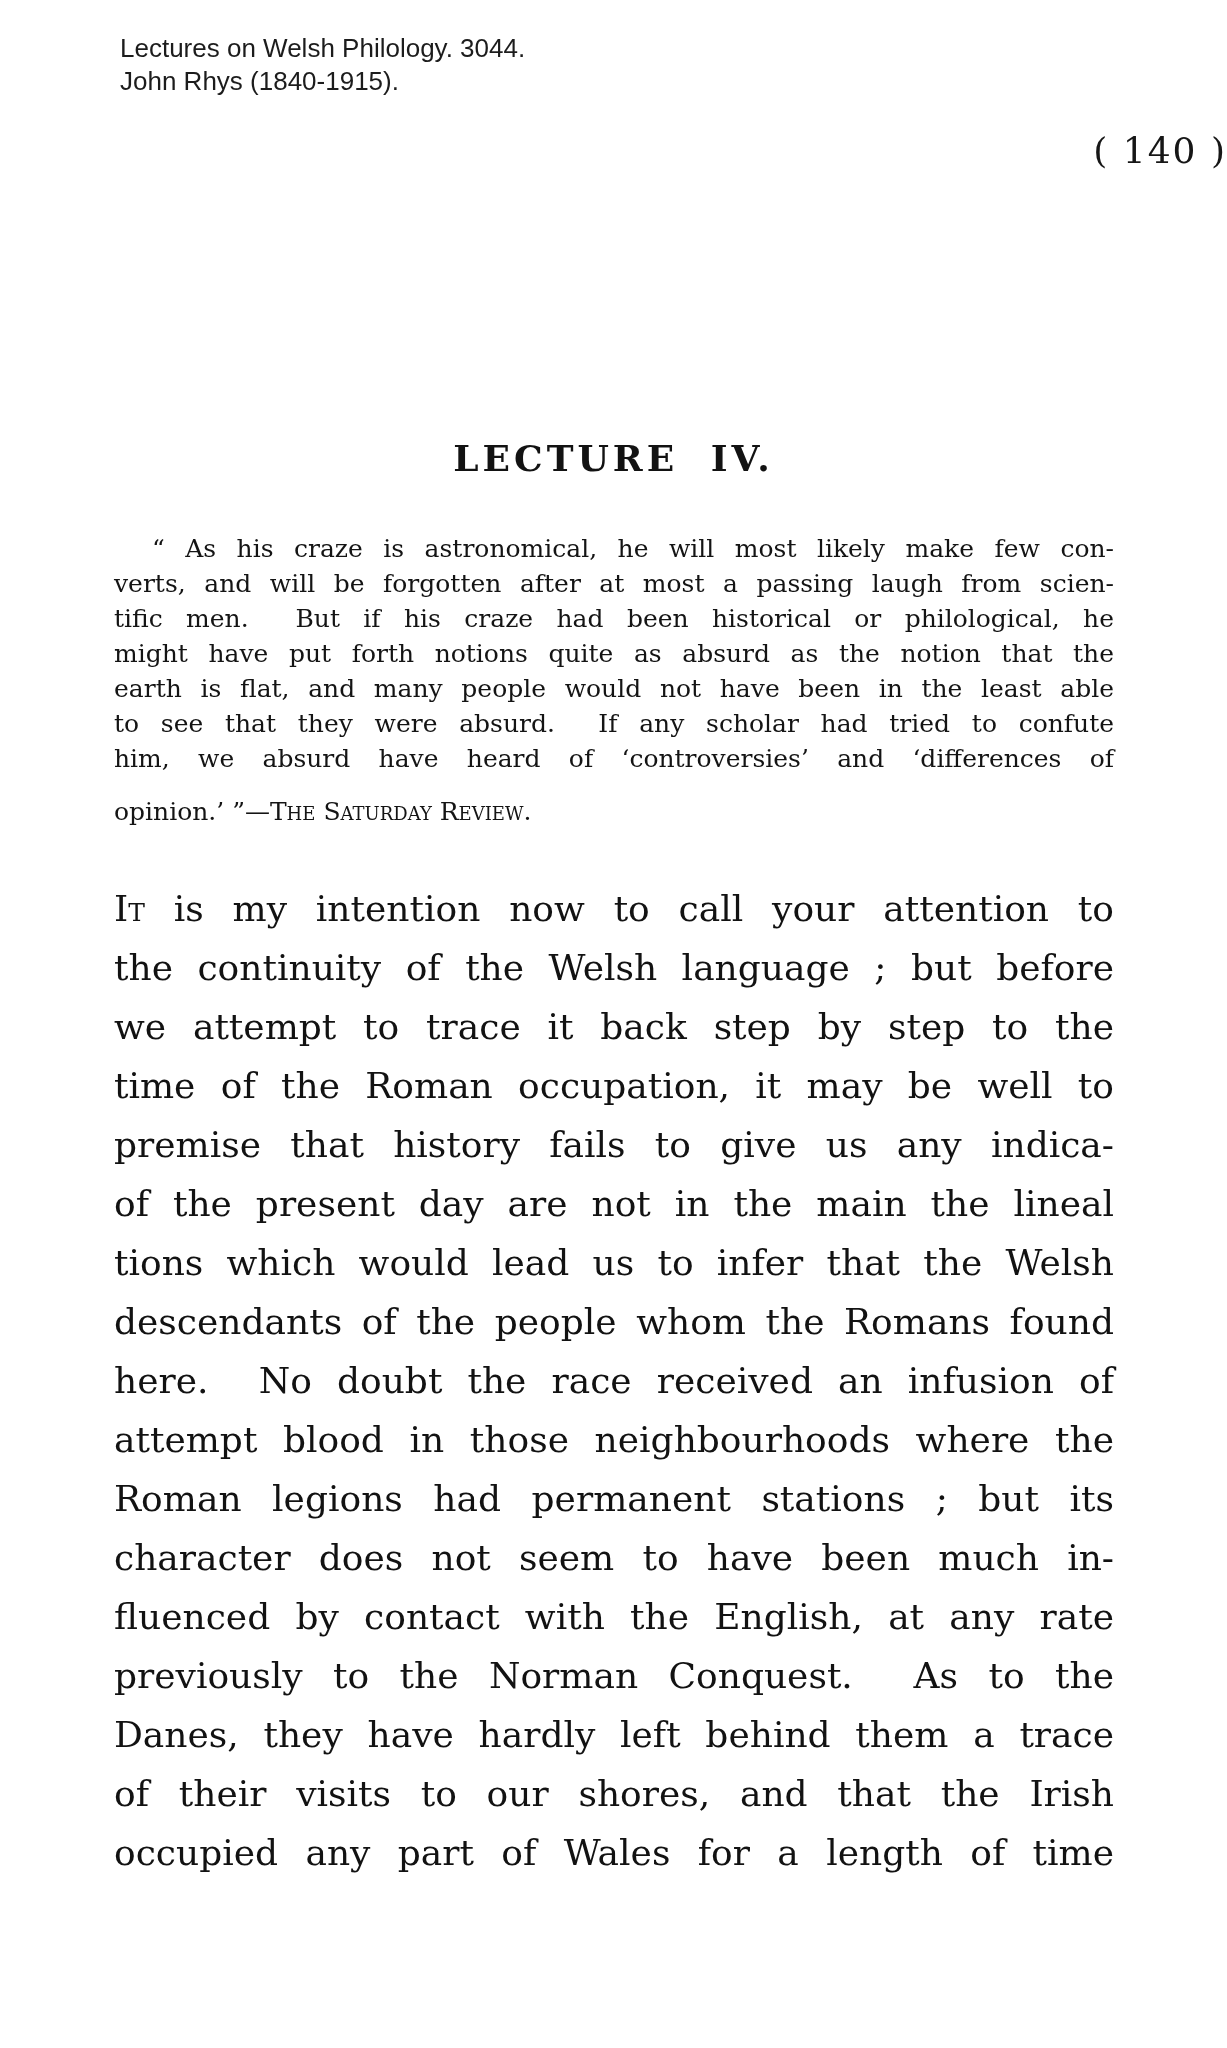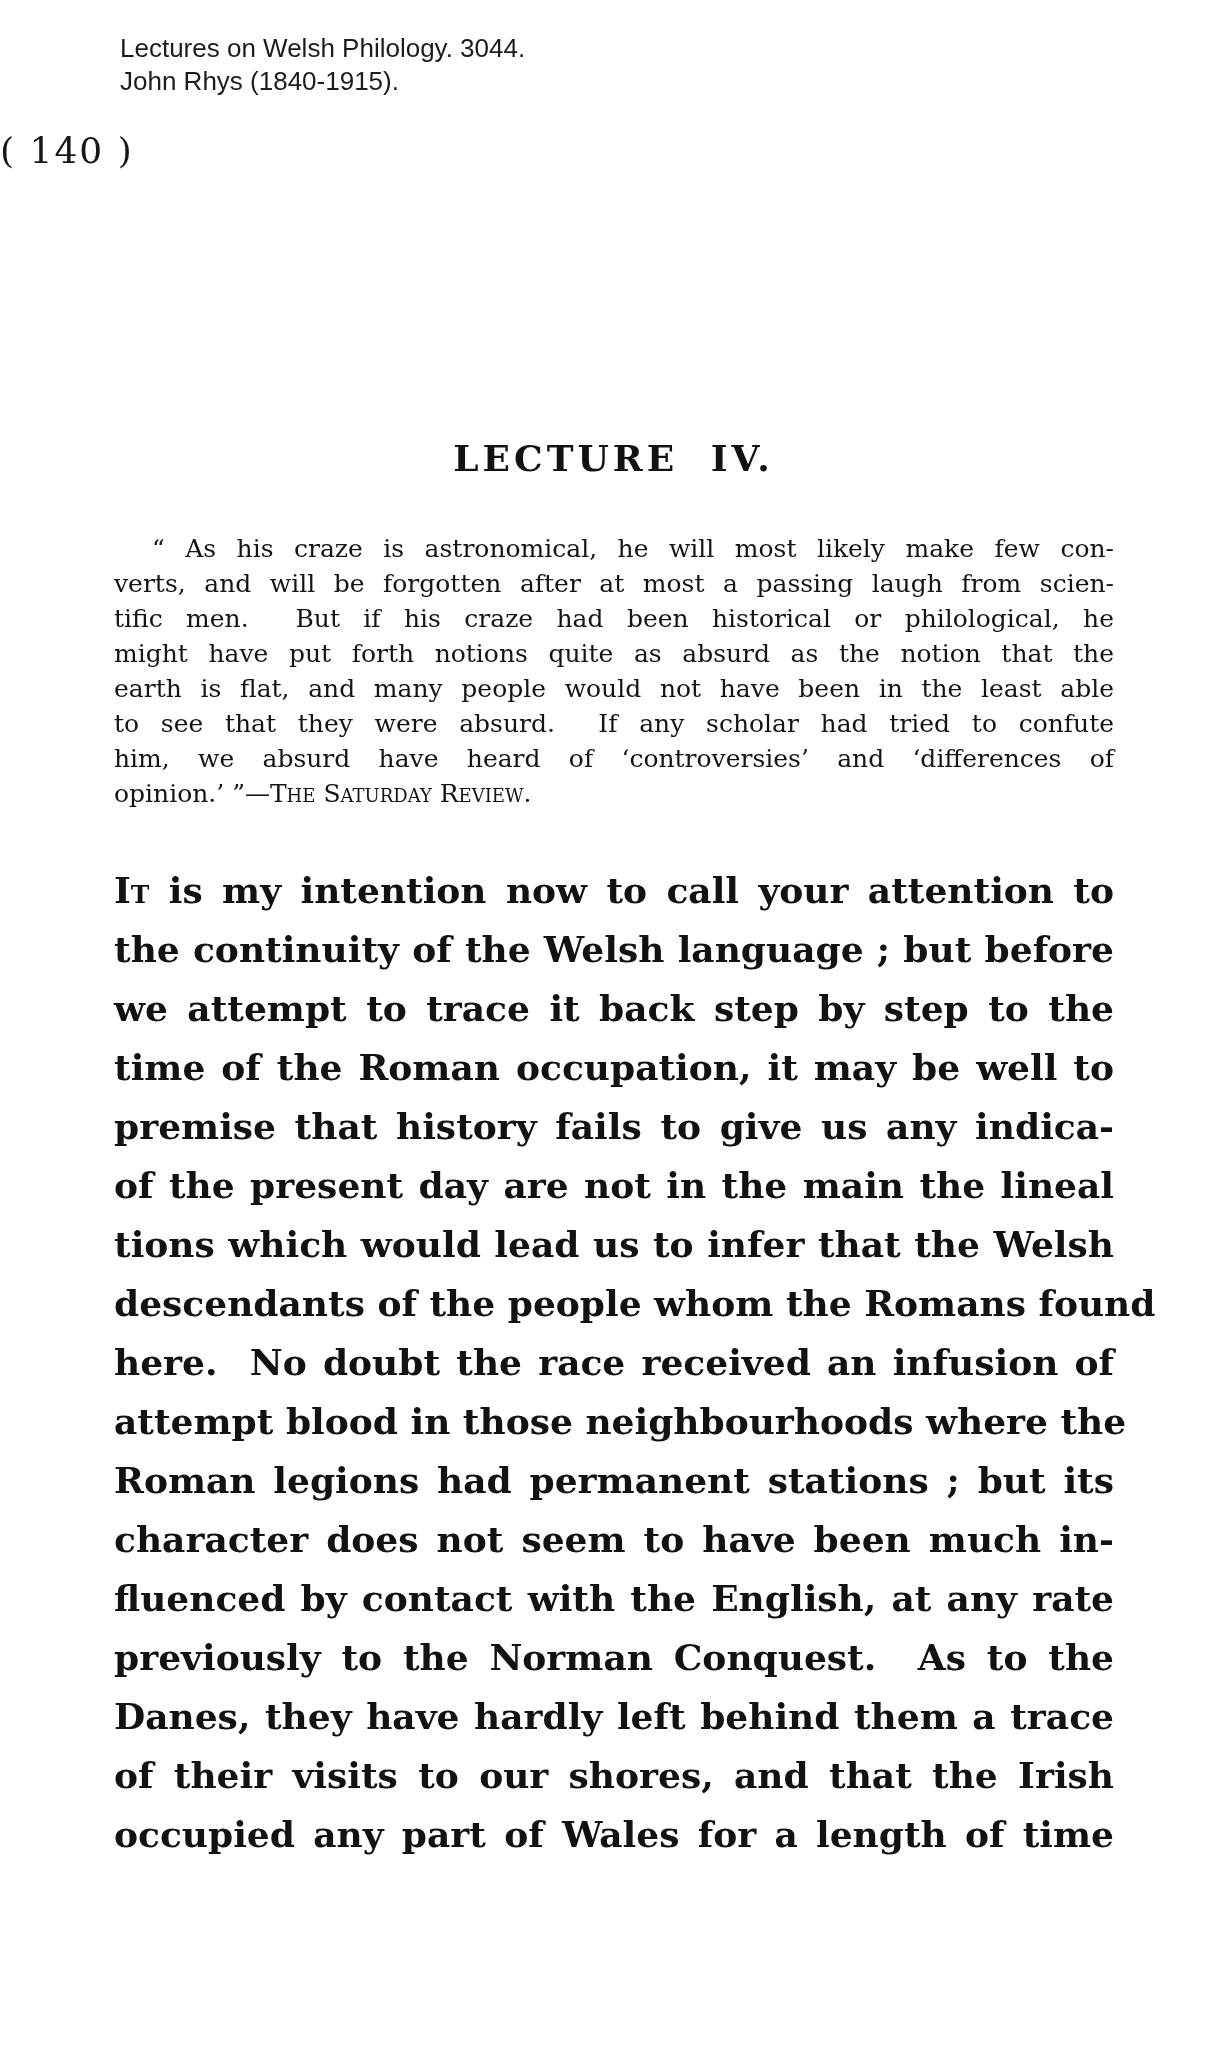--- a/index.html
+++ b/index.html
@@ -19,21 +19,21 @@
   }
   .attribution {
     margin: 32px 0 0 120px;
     font-family: "Liberation Sans", sans-serif;
     font-size: 26px;
     line-height: 33px;
     color: #1c1c1c;
   }
   .page-number {
     margin-top: 32px;
-    text-align: left;
+    text-align: right;
     font-size: 36px;
     letter-spacing: 2px;
     color: #161616;
   }
   .lecture-heading {
     margin-top: 266px;
     text-align: center;
     font-size: 36px;
     letter-spacing: 4px;
     word-spacing: 16px;
@@ -51,35 +51,35 @@
     line-height: 35px;
   }
   .line {
     text-align: justify;
     text-align-last: justify;
     white-space: nowrap;
     color: #141414;
   }
   .line.no-justify {
     text-align-last: left;
+    margin-top: 18px;
   }
   .line.indent {
     text-indent: 38px;
   }
   .smallcaps {
     font-variant: small-caps;
   }
   .body-paragraph {
     margin-top: 50px;
     font-size: 36px;
   }
   .body-paragraph .line {
     line-height: 59px;
     color: #121212;
-    font-weight: bold;
   }
 </style>
 </head>
 <body>
 
 <div class="page">
 
   <div class="attribution">
     <div>Lectures on Welsh Philology. 3044.</div>
     <div>John Rhys (1840-1915).</div>

